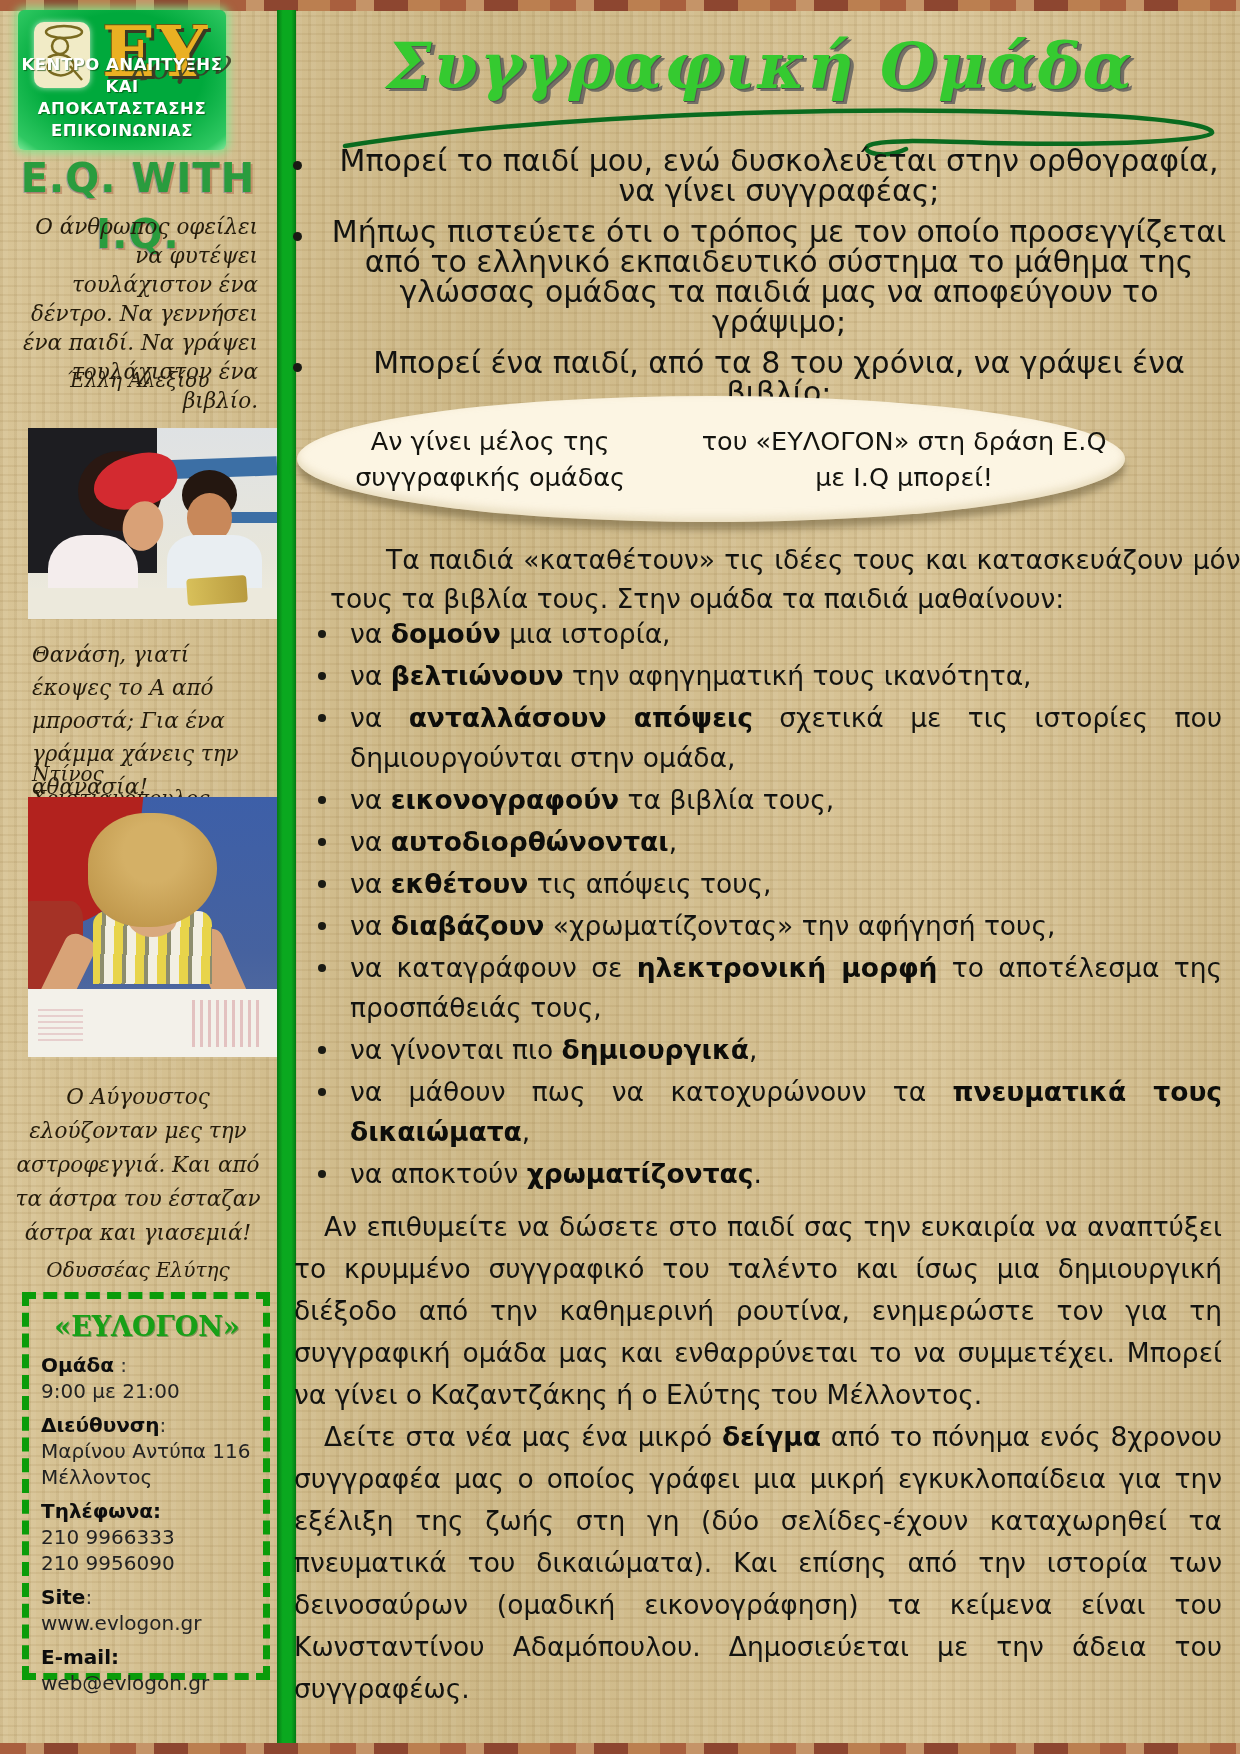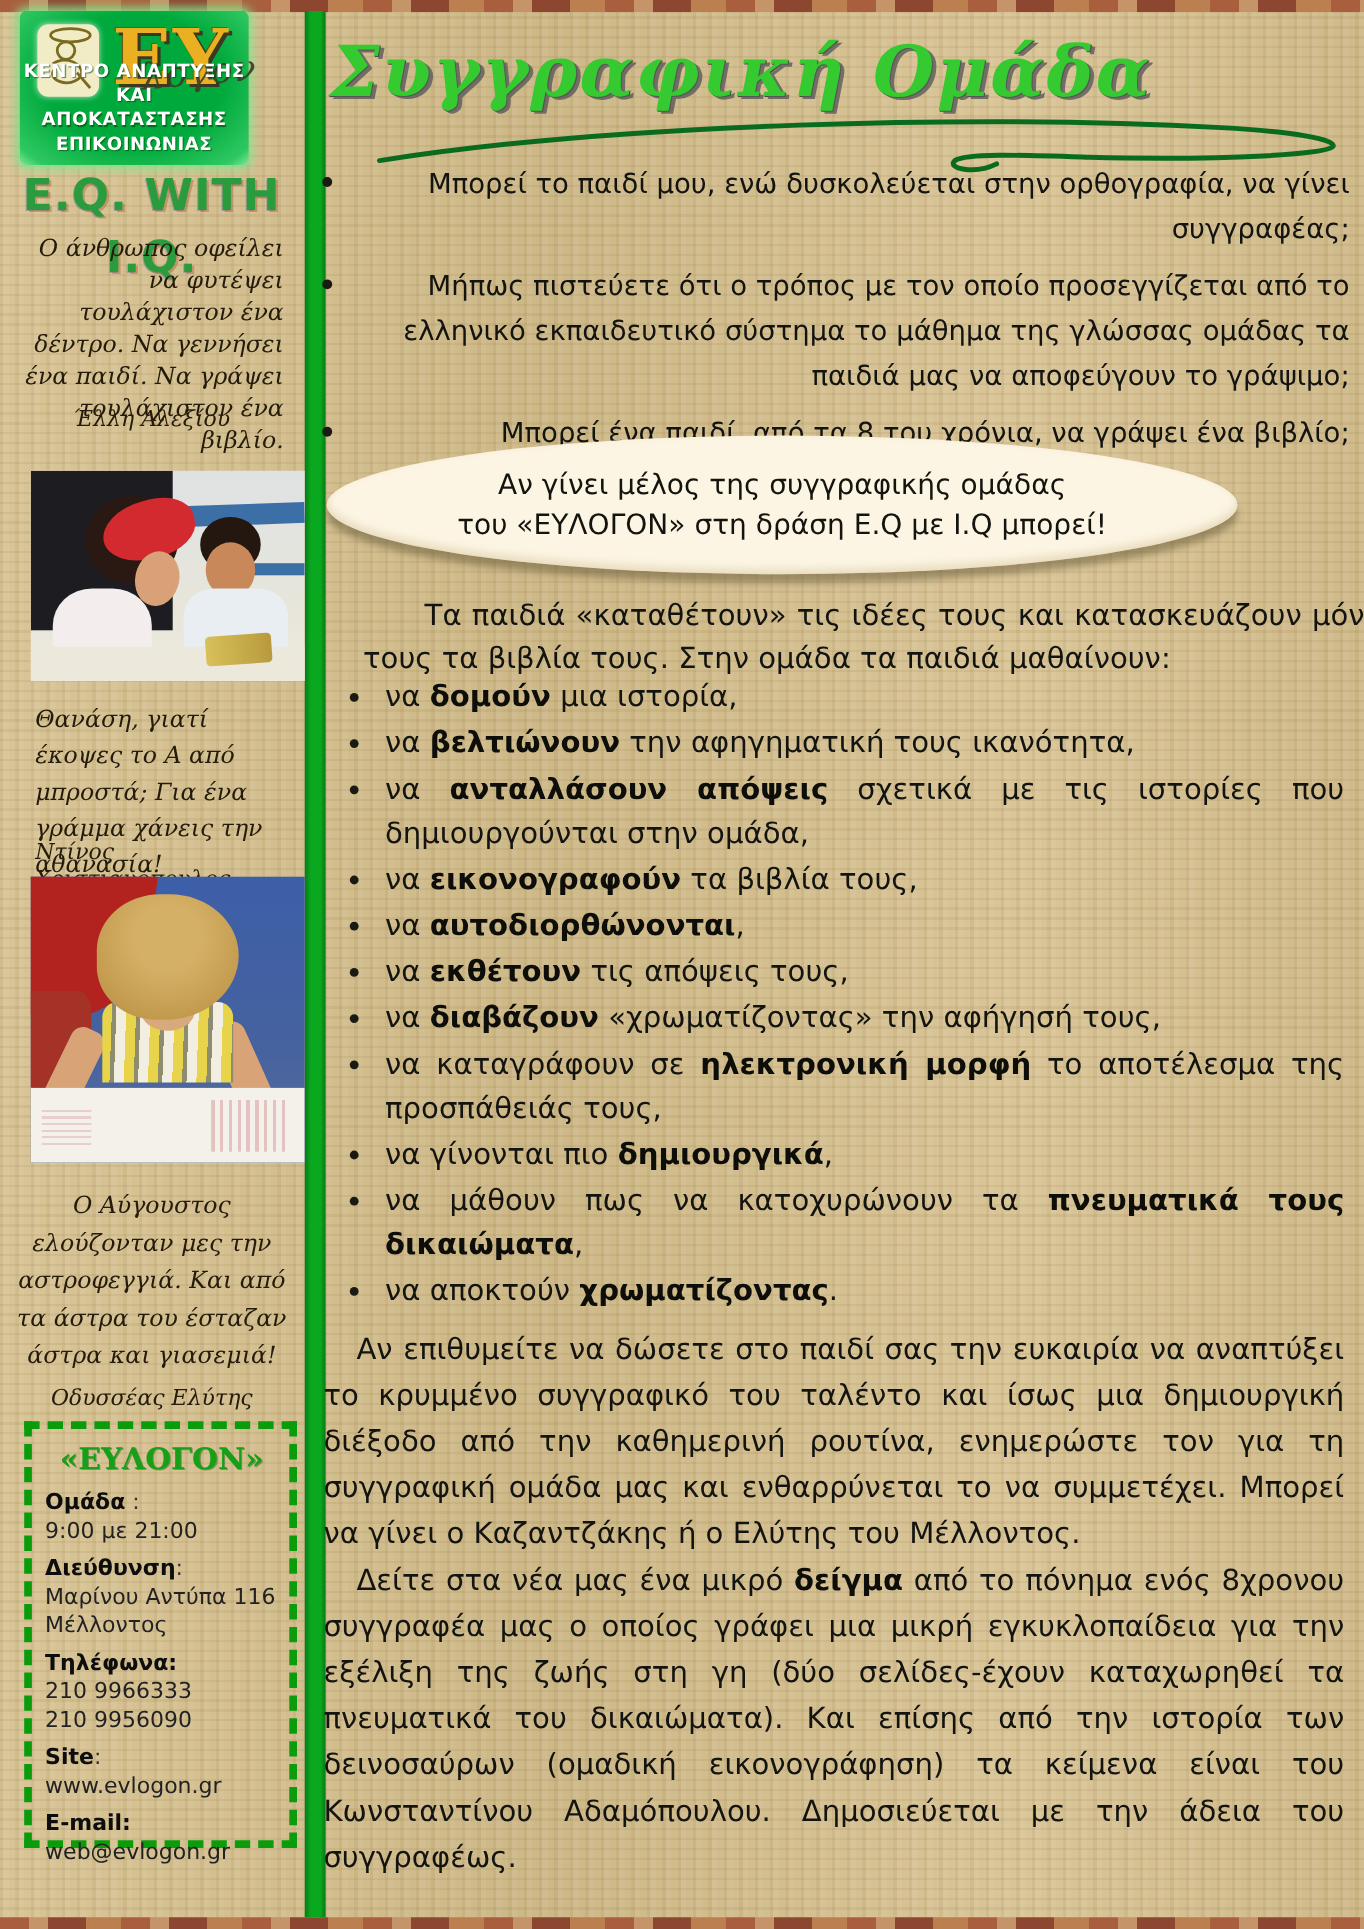--- a/index.html
+++ b/index.html
@@ -109,43 +109,43 @@
   .contact-title {
     text-align:center; font-family:"DejaVu Serif", serif; font-weight:bold;
     font-size:27px; color:#17a017; text-shadow:1px 1px 0 rgba(0,80,0,.4); margin:4px 0 10px;
   }
   .cfield { margin-bottom:8px; font-size:20px; color:#222; line-height:26px; }
   .cfield .lbl { font-weight:bold; color:#0d0d0d; }
   .cfield .sep { color:#333; }
 
   
   .main-title {
-    position:absolute; left:300px; top:28px; width:920px; text-align:left;
+    position:absolute; left:300px; top:28px; width:920px; text-align:center;
     font-family:"DejaVu Serif", serif; font-style:italic; font-weight:bold;
     font-size:64px; color:#35ca30;
     text-shadow:4px 3px 0 rgba(90,90,90,.8), 1px 1px 0 rgba(60,60,60,.9);
     letter-spacing:2px;
   }
   .title-swash { position:absolute; left:330px; top:96px; }
 
   .intro-list { position:absolute; left:287px; top:146px; width:940px; list-style:none; }
   .intro-list li {
     position:relative; padding-left:44px; margin-bottom:11px;
-    font-size:25px; line-height:41px; color:#131310; text-align:right;
+    font-size:30px; line-height:30px; color:#131310; text-align:center;
   }
   .intro-list li::before {
     content:""; position:absolute; left:6px; top:15px; width:9px; height:9px;
     border-radius:50%; background:#1a1a14;
   }
 
   .callout {
     position:absolute; left:297px; top:396px; width:828px; height:126px;
     background:#fcf5e3; border-radius:50%;
     box-shadow:0 8px 7px rgba(110,95,60,.55), inset 0 -4px 8px rgba(200,180,130,.4);
-    display:flex; flex-direction:column; justify-content:center; align-items:center;
+    display:flex; justify-content:center; align-items:center;
     font-size:25.5px; line-height:36px; color:#14140f; text-align:center;
   }
 
   .lead-para {
     position:absolute; left:294px; top:540px; width:928px;
     font-size:26.5px; line-height:39px; color:#131310;
     text-align:justify; text-indent:56px;margin-left:36px;
   }
 
   .learn-list { position:absolute; left:294px; top:614px; width:928px; list-style:none; }

